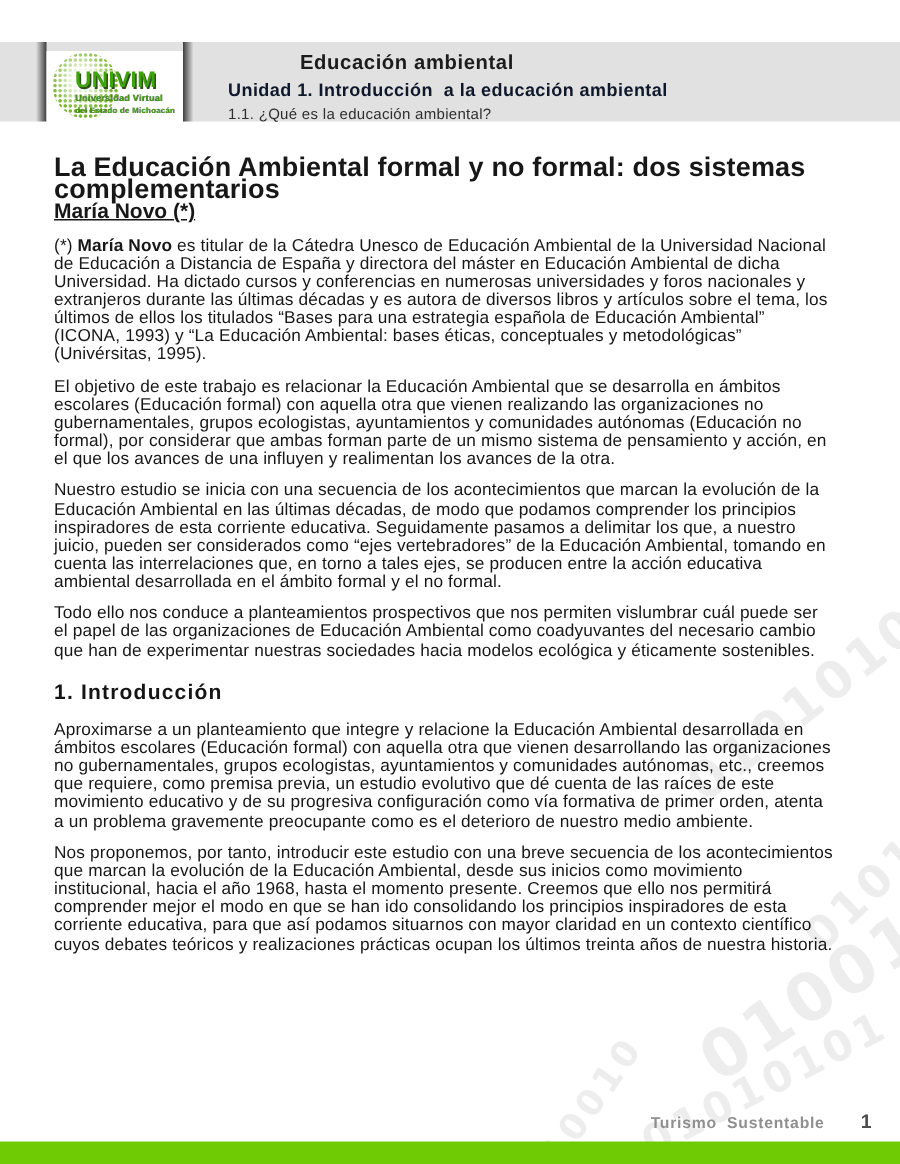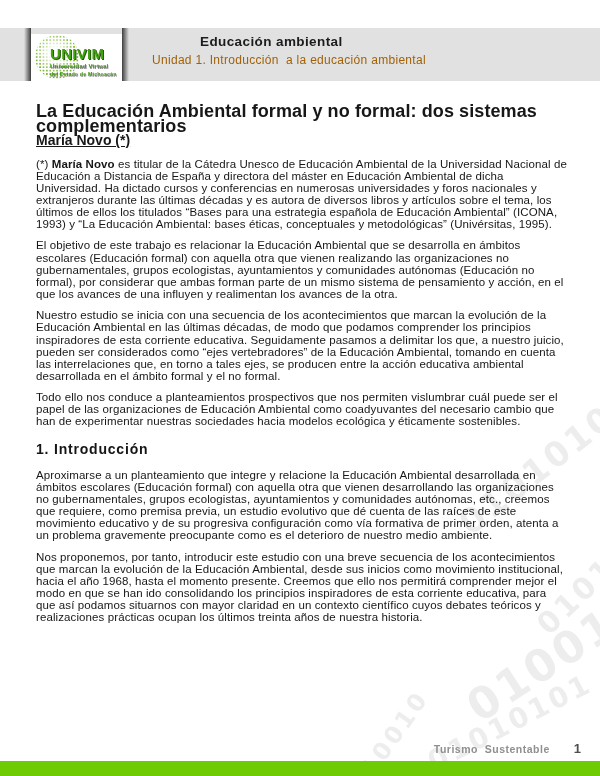--- a/index.html
+++ b/index.html
@@ -51,34 +51,34 @@
   .logo-tag1 {
     position:absolute; left:19px; top:29px; font-size:6px; font-weight:bold;
     color:#3f9711; text-shadow:0.5px 0.5px 0 rgba(45,45,45,0.65); letter-spacing:0.2px;
   }
   .logo-tag2 {
     position:absolute; left:19px; top:37px; font-size:5.2px; font-weight:bold;
     color:#3f9711; text-shadow:0.5px 0.5px 0 rgba(45,45,45,0.5); letter-spacing:0.2px;
   }
   .header-text { position:absolute; left:152px; top:6px; }
   .hdr-course { font-size:13.5px; font-weight:bold; color:#1c1c1c; letter-spacing:0.4px; white-space:pre;padding-left:48px; }
-  .hdr-unit   { font-size:12px;   font-weight:normal; color:#a16207; margin-top:4px; letter-spacing:0.3px; white-space:pre; }
+  .hdr-unit   { font-size:12px;   font-weight:bold; color:#0f172a; margin-top:4px; letter-spacing:0.3px; white-space:pre; }
   .hdr-lesson { font-size:10px;   color:#2e2e2e; margin-top:4px; letter-spacing:0.2px; white-space:pre; }
 
   
   .article {
     position:absolute; left:36px; top:104px; width:536px; z-index:1; color:#171717;
   }
   .article h1 {
     font-size:18px; line-height:14.5px; font-weight:bold; margin:0; letter-spacing:0.1px;
   }
   .author { font-size:14px; line-height:14.5px; font-weight:bold;text-decoration:underline; }
   .body-text { margin-top:10px; }
   .article p {
-    font-size:11.5px; line-height:12.15px; margin:0 4px 9px 0; letter-spacing:0.1px;
+    font-size:11.5px; line-height:12.15px; margin:0 16px 9px 0; letter-spacing:0.1px;
   }
   .article h2 {
     font-size:14px; font-weight:bold; margin:13px 0 12px 0; letter-spacing:0.8px; color:#151515;
   }
   .bold { font-weight:bold; }
 
   
   .footer-row { position:absolute; top:739px; left:0; width:600px; text-align:right; z-index:1; }
   .footer-label {
     font-size:10.5px; font-weight:bold; color:#8f8f8f; letter-spacing:0.5px;
@@ -108,20 +108,21 @@
     <div class="logo-box">
       <div class="logo-globe"></div>
       <div class="logo-acronym">UNIVIM</div>
       <div class="logo-tag1">Universidad Virtual</div>
       <div class="logo-tag2">del Estado de Michoacán</div>
     </div>
     <div class="header-shadow-right"></div>
     <div class="header-text">
       <div class="hdr-course">Educación ambiental</div>
       <div class="hdr-unit">Unidad 1. Introducción  a la educación ambiental</div>
+      <div class="hdr-lesson">1.1. ¿Qué es la educación ambiental?</div>
     </div>
   </div>
 
   <div class="article">
     <h1>La Educación Ambiental formal y no formal: dos sistemas complementarios</h1>
     <div class="author">María Novo (*)</div>
 
     <div class="body-text">
       <p><span>(*) </span><span class="bold">María Novo</span><span> es titular de la Cátedra Unesco de Educación Ambiental de la Universidad Nacional de Educación a Distancia de España y directora del máster en Educación Ambiental de dicha Universidad. Ha dictado cursos y conferencias en numerosas universidades y foros nacionales y extranjeros durante las últimas décadas y es autora de diversos libros y artículos sobre el tema, los últimos de ellos los titulados “Bases para una estrategia española de Educación Ambiental” (ICONA, 1993) y “La Educación Ambiental: bases éticas, conceptuales y metodológicas” (Univérsitas, 1995).</span></p>
 

